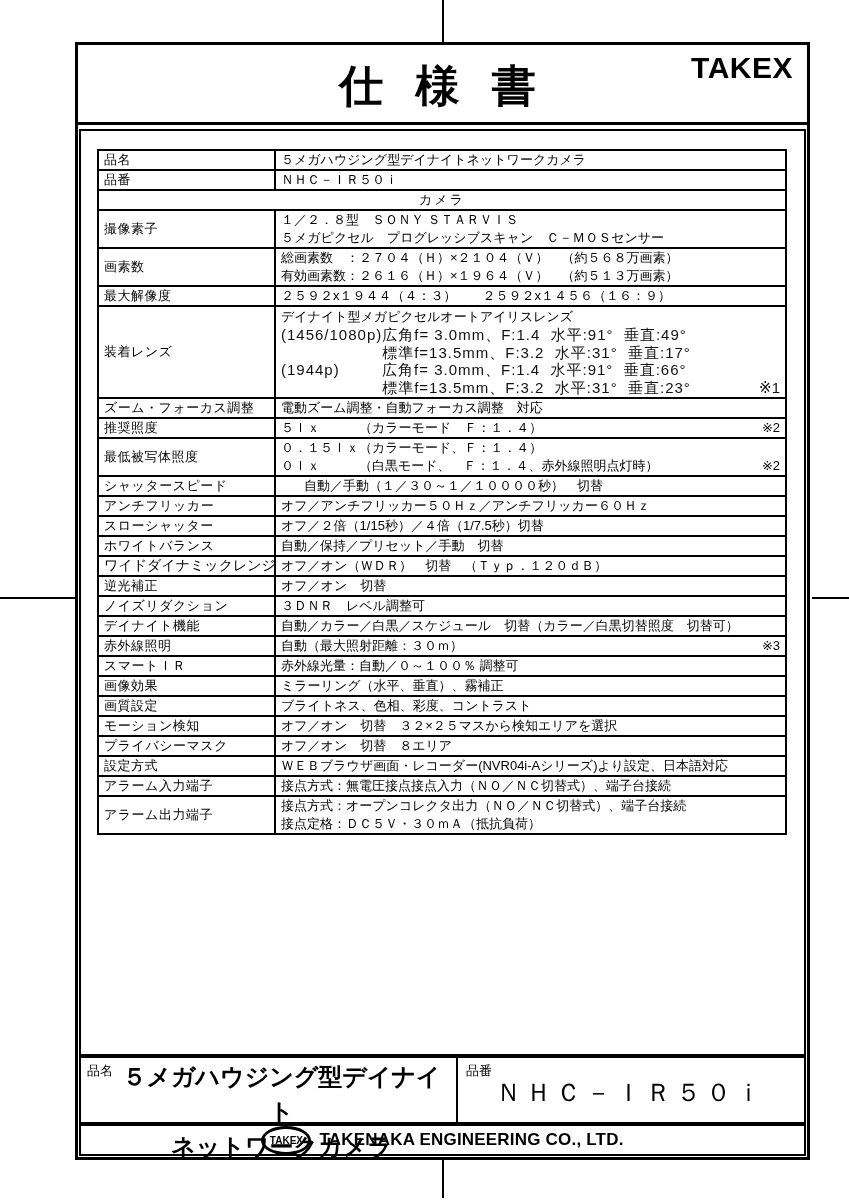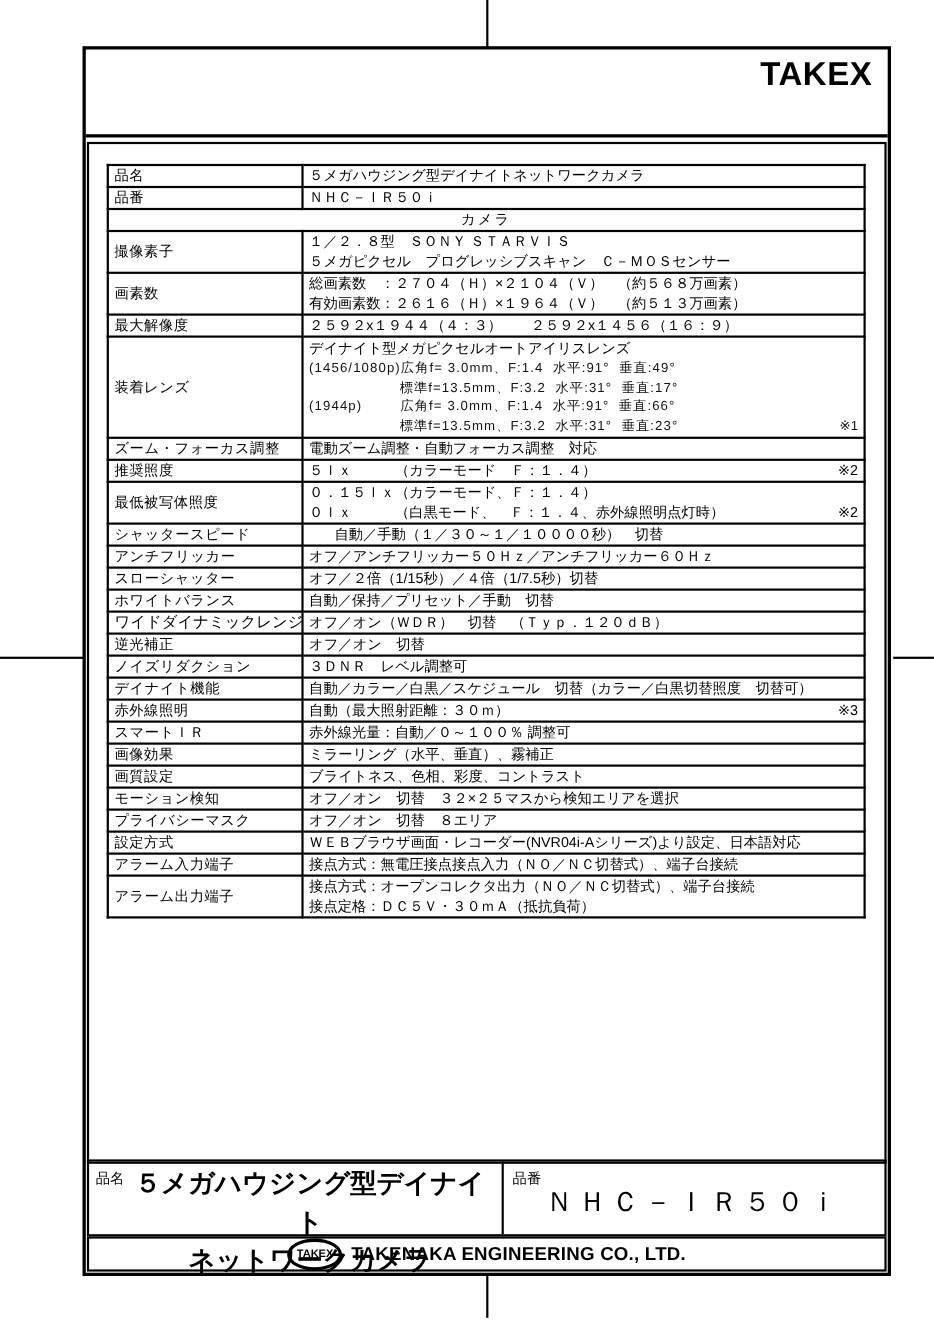--- a/index.html
+++ b/index.html
@@ -26,21 +26,21 @@
 
   table.spec{position:absolute;left:16px;top:18px;border-collapse:collapse;width:690px;table-layout:fixed;}
   table.spec th,table.spec td{border:2px solid #000;padding:0 5px;vertical-align:middle;}
   table.spec th{width:165px;text-align:left;font-weight:normal;font-size:13px;letter-spacing:0.5px;white-space:nowrap;}
   table.spec th.long{font-size:14px;letter-spacing:0;}
   table.spec td{font-size:13px;}
   td.section{text-align:center;font-size:13px;letter-spacing:2px;}
   .vline{display:flex;align-items:baseline;line-height:18px;white-space:pre;}
   .vline>.txt{flex:1 1 auto;overflow:hidden;}
   .vline>.note{flex:0 0 auto;padding-left:4px;}
-  .vline.small{font-size:12px;line-height:17.5px;color:#111;}
+  .vline.small{font-size:15px;line-height:17.5px;color:#111;}
   .vline.small .txt{letter-spacing:1px;}
 
   
   .f-row1{position:absolute;left:1px;right:1px;bottom:33px;height:66px;border:2px solid #000;display:flex;}
   .f-name{flex:0 0 363px;display:flex;padding:4px 6px;}
   .f-name-label{font-size:13px;flex:0 0 auto;padding-top:2px;}
   .f-name-text{flex:1 1 auto;text-align:center;font-weight:bold;font-size:24px;line-height:1.45;}
   .f-num{flex:1 1 auto;border-left:2px solid #000;position:relative;padding:4px 8px;}
   .f-num-label{font-size:13px;position:absolute;left:8px;top:6px;}
   .f-num-value{text-align:center;font-size:25px;letter-spacing:5px;margin-top:16px;font-weight:500;}
@@ -54,20 +54,21 @@
 <body>
 
 <div class="mark mark-top"></div>
 <div class="mark mark-bottom"></div>
 <div class="mark mark-left"></div>
 <div class="mark mark-right"></div>
 
 <div class="frame">
 
   <div class="titlebar">
+    <div class="doc-title">仕 様 書</div>
     <div class="brand">TAKEX</div>
   </div>
 
   <div class="content">
     <table class="spec">
       <tbody>
           <tr>
             <th>品名</th>
             <td style="height: 18px;">
               <div class="vline"><span class="txt">５メガハウジング型デイナイトネットワークカメラ</span></div>

